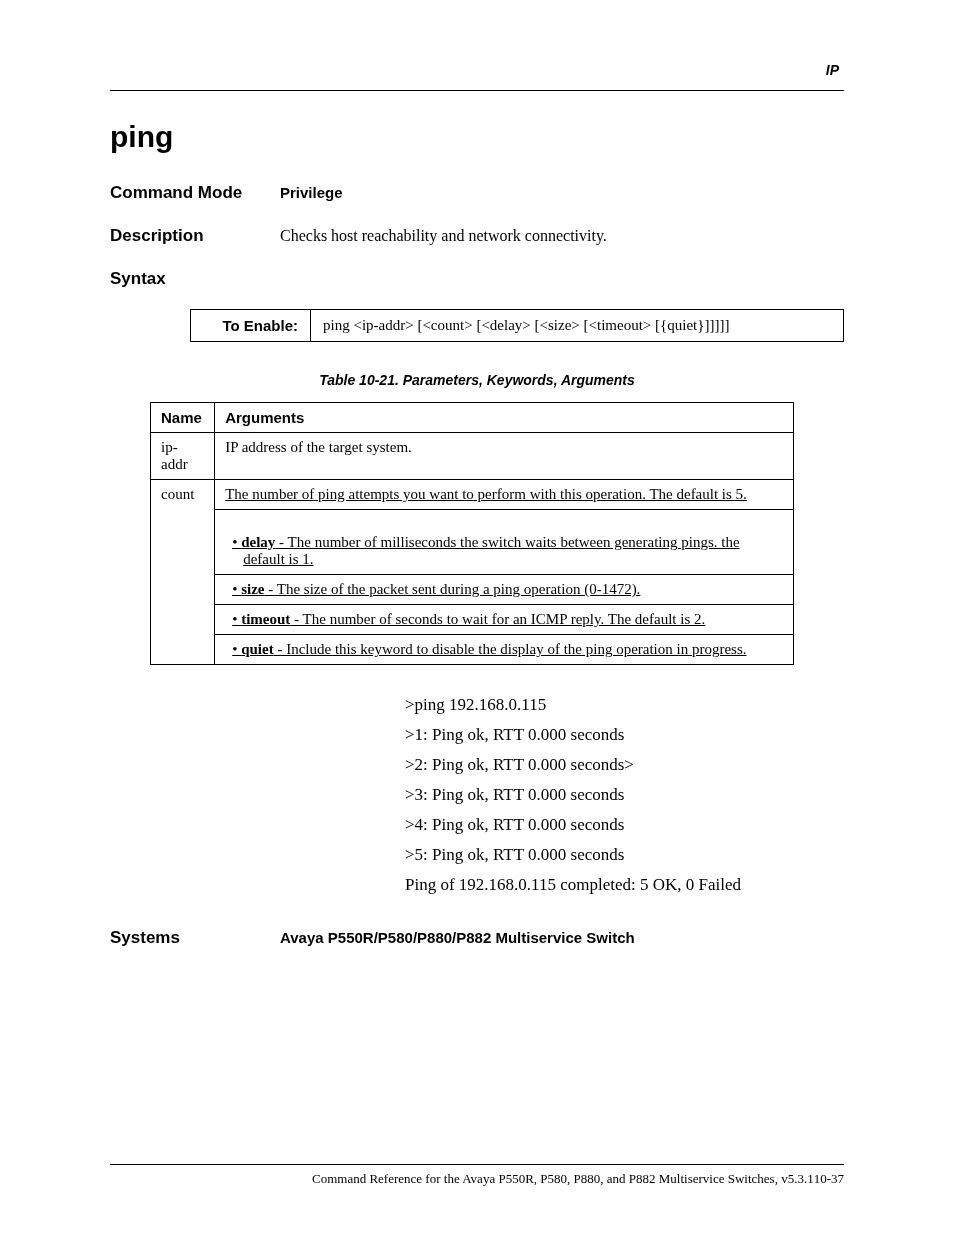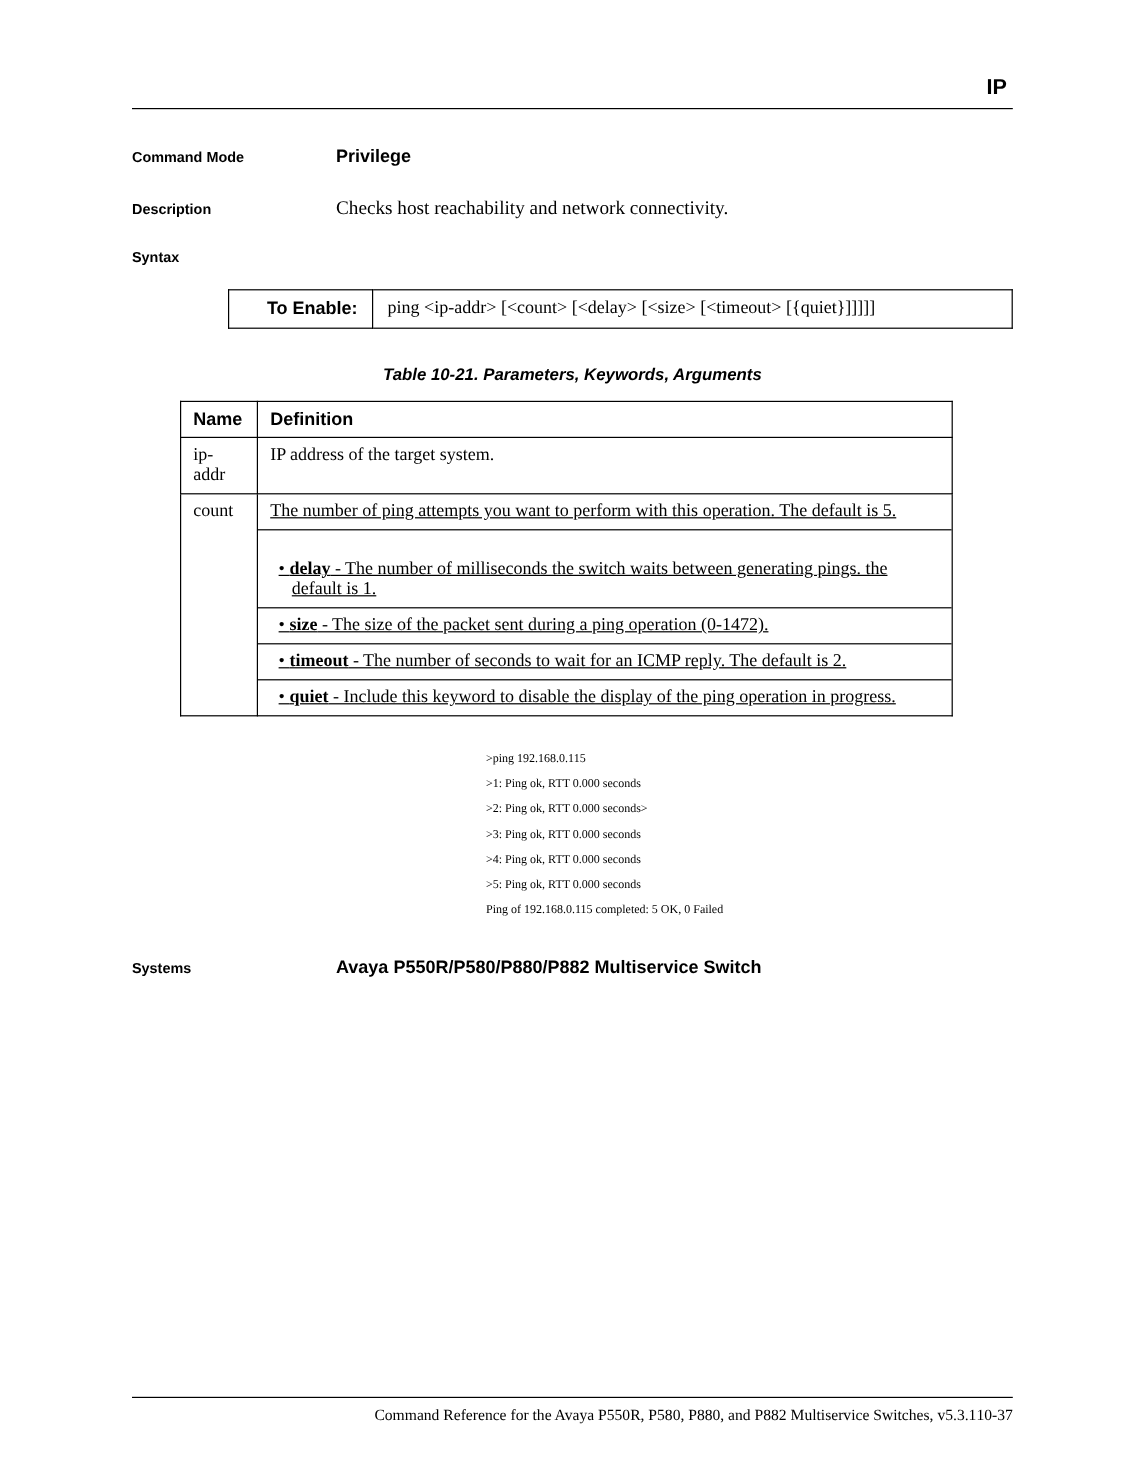--- a/index.html
+++ b/index.html
@@ -11,21 +11,22 @@
       position: relative;
       padding: 60px 110px 40px 110px;
       color: #000;
     }
     .header-label {
       position: absolute;
       top: 62px;
       right: 115px;
       font-family: Arial, Helvetica, sans-serif;
       font-weight: bold;
-      font-size: 18px;
+      font-size: 14px;
+      font-style: italic;
     }
     .top-rule {
       position: absolute;
       top: 90px;
       left: 110px;
       right: 110px;
       border-top: 1.5px solid #000;
     }
     .content {
       margin-top: 60px;
@@ -39,21 +40,21 @@
     .row {
       display: flex;
       align-items: baseline;
       margin-bottom: 22px;
     }
     .label-col {
       width: 170px;
       flex-shrink: 0;
       font-family: Arial, Helvetica, sans-serif;
       font-weight: bold;
-      font-size: 12px;
+      font-size: 17px;
     }
     .value-col {
       font-size: 16px;
       line-height: 1.4;
     }
     .value-col.privilege {
       font-family: Arial, Helvetica, sans-serif;
       font-weight: bold;
       font-size: 15px;
     }
@@ -117,21 +118,21 @@
     }
     .subitem-first {
       padding-top: 24px;
     }
     .sample-lines {
       margin-left: 170px;
       padding-left: 125px;
       margin-top: 20px;
     }
     .sample-lines div {
-      font-size: 10px;
+      font-size: 17px;
       margin-bottom: 10px;
     }
     .systems-value {
       font-family: Arial, Helvetica, sans-serif;
       font-weight: bold;
       font-size: 15px;
     }
     .footer {
       position: absolute;
       bottom: 48px;
@@ -150,20 +151,21 @@
     .nested-cell { padding: 0 !important; text-decoration: underline; }
     .nested-cell > div:first-child { padding: 6px 10px; }
   </style>
 </head>
 <body>
 
 <div class="header-label">IP</div>
 <div class="top-rule"></div>
 
 <div class="content">
+  <h1 class="command-title">ping</h1>
 
   <div class="row">
     <div class="label-col">Command Mode</div>
     <div class="value-col privilege">Privilege</div>
   </div>
 
   <div class="row">
     <div class="label-col">Description</div>
     <div class="value-col">Checks host reachability and network connectivity.</div>
   </div>
@@ -183,21 +185,21 @@
       </table>
   </div>
 
   <div class="table-caption">Table 10-21.  Parameters, Keywords, Arguments</div>
 
   <div class="params-table-wrap">
     <table class="params-table">
       <tbody>
           <tr>
         <th>Name</th>
-        <th>Definition</th>
+        <th>Arguments</th>
       </tr>
       <tr>
         <td>ip-addr</td>
         <td>IP address of the target system.</td>
       </tr>
       <tr>
         <td>count</td>
         <td class="nested-cell">
           <div>The number of ping attempts you want to perform with this operation. The default is 5.</div>
           <div class="subitem subitem-first">• <span class="bold">delay</span><span> - The number of milliseconds the switch waits between generating pings. the default is 1.</span></div>

